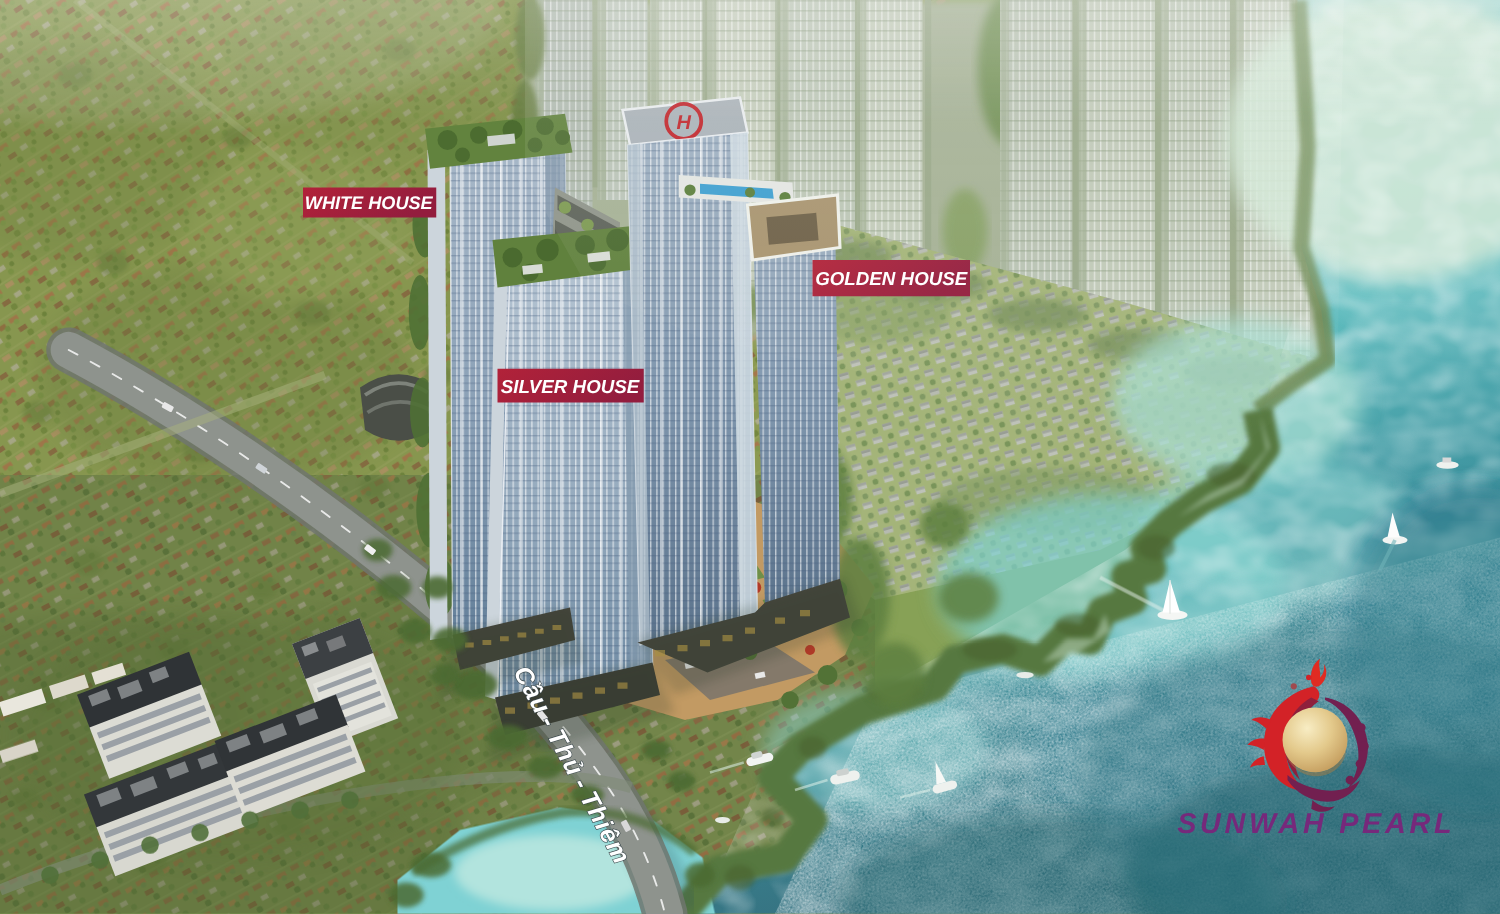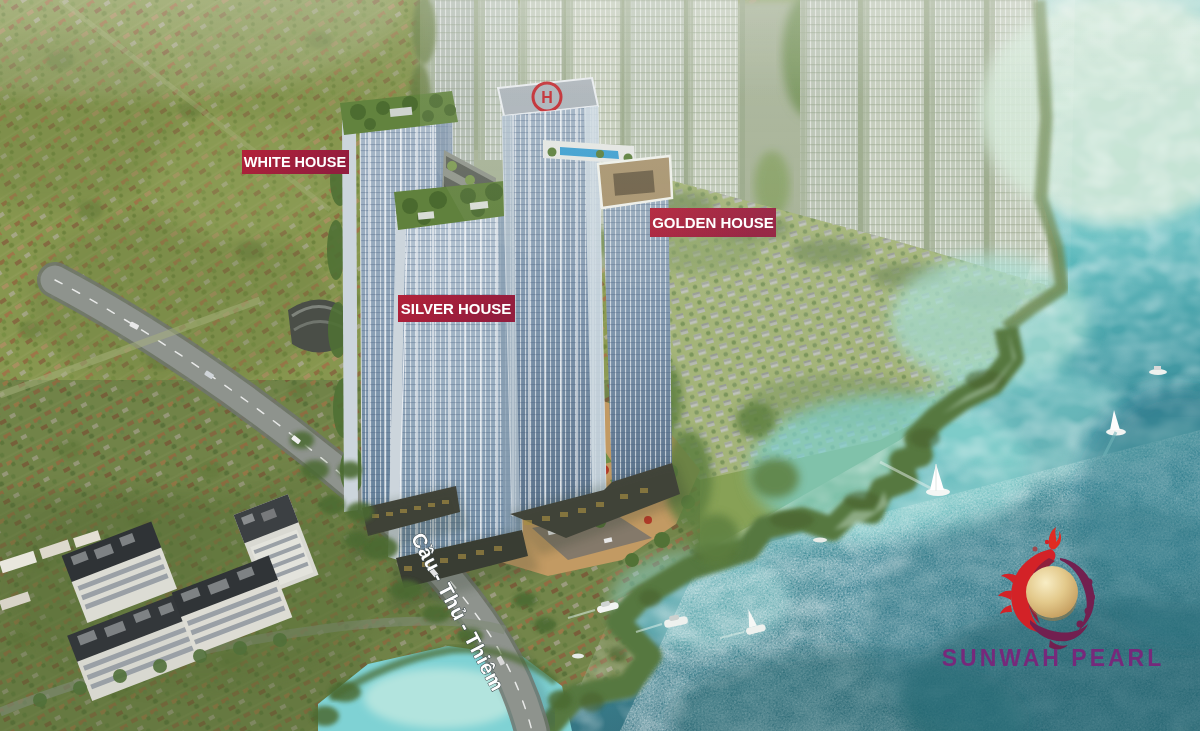--- a/index.html
+++ b/index.html
@@ -1,17 +1,17 @@
 <!DOCTYPE html>
 <html><head>
 <meta charset="utf-8">
 <title>Sunwah Pearl</title>
 <style>
 html,body{margin:0;padding:0;background:#7a9450;}
-#stage{position:relative;width:1200px;height:731px;overflow:hidden;font-family:"Liberation Sans",sans-serif;}
+#stage{position:relative;width:1200px;height:731px;overflow:hidden;font-family:"Liberation Sans",sans-serif;font-style:italic;}
 svg{display:block;}
 </style>
 </head>
 <body>
 <div id="stage">
 <svg width="1200" height="731" viewBox="0 0 1200 731">
 <defs>
 
 <linearGradient id="sea" x1="0" y1="0" x2="0.25" y2="1">
  <stop offset="0" stop-color="#cfe3d2"></stop>

